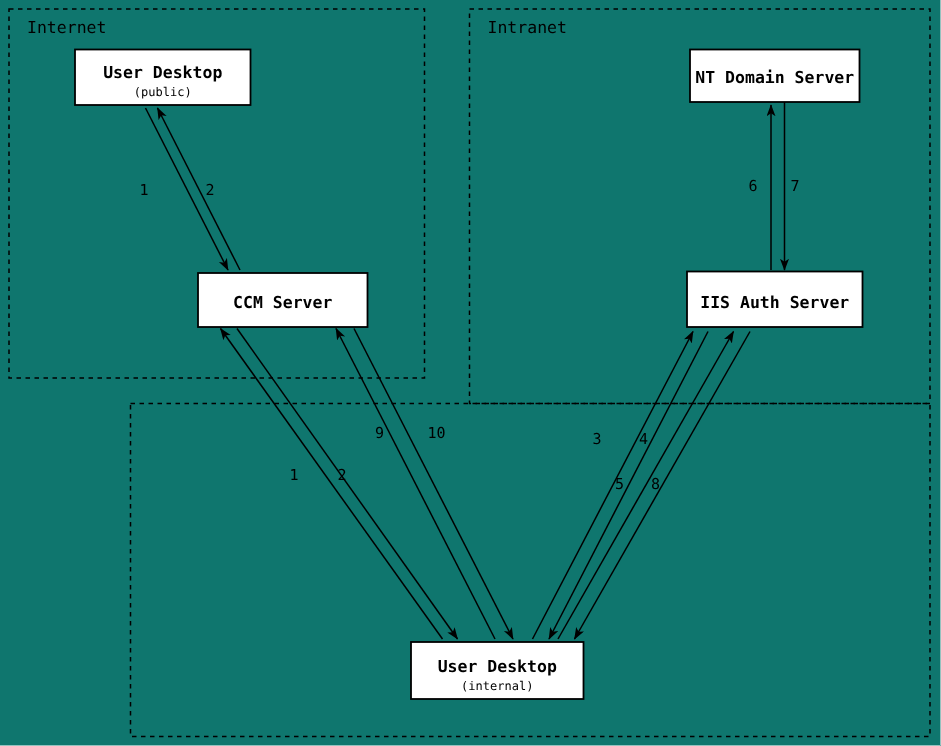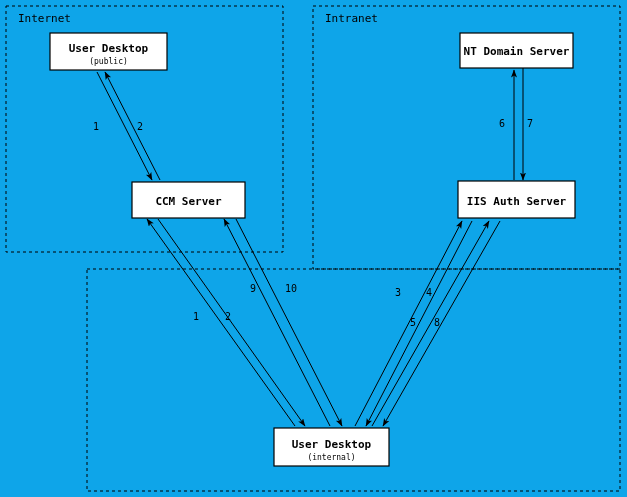--- a/index.html
+++ b/index.html
@@ -4,21 +4,21 @@
 <style>
   html, body {
     margin: 0;
     padding: 0;
     background: #ffffff;
   }
   #canvas {
     position: relative;
     width: 627px;
     height: 497px;
-    background: #0ea5e9;
+    background: #0f766e;
     font-family: "DejaVu Sans Mono", monospace;
     overflow: hidden;
   }
   svg.diagram {
     position: absolute;
     left: 0;
     top: 0;
     width: 627px;
     height: 497px;
   }

